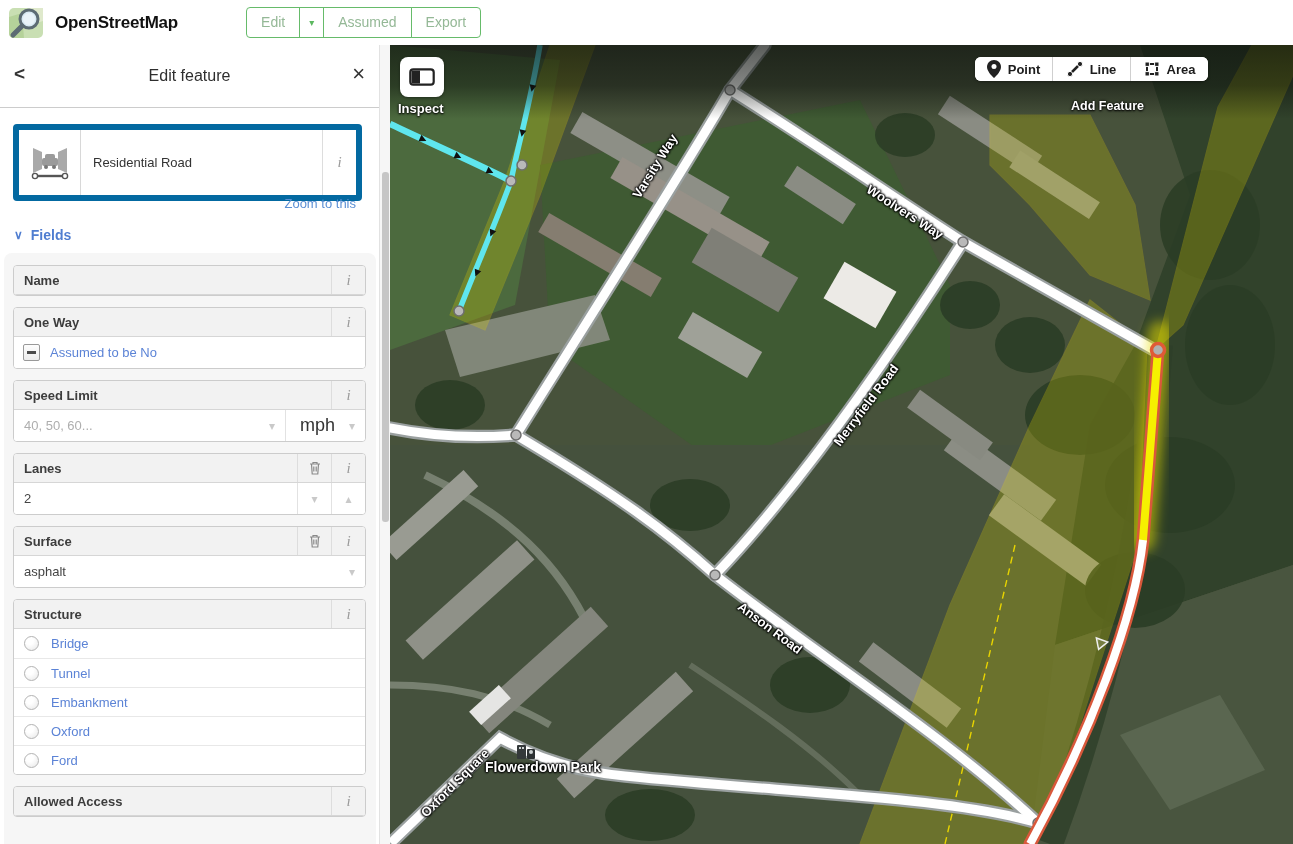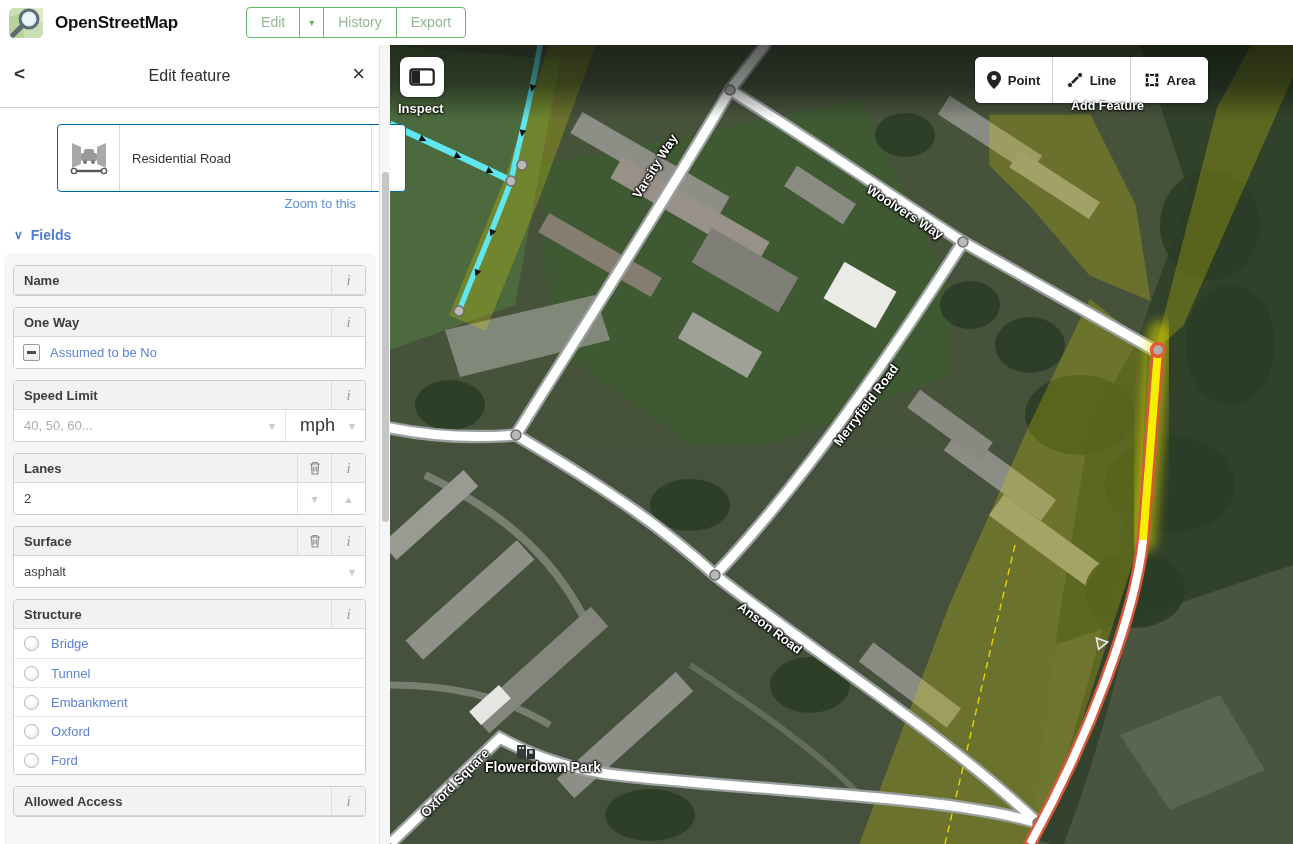--- a/index.html
+++ b/index.html
@@ -19,22 +19,22 @@
   .nav-btn.caret { color:#5cb860; font-size:10px; padding:0 9px; }
 
   
   .sidebar { position:absolute; left:0; top:45px; width:390px; height:799px; background:#fff; z-index:20; }
   .sb-header { position:absolute; left:0; top:0; width:379px; height:63px; border-bottom:1px solid #ccc;
     display:flex; align-items:center; justify-content:center; }
   .back { position:absolute; left:14px; top:18px; font-size:19px; font-weight:600; color:#333; cursor:pointer; }
   .sb-title { font-size:16px; font-weight:normal; color:#2e2e2e; }
   .close { position:absolute; right:14px; top:16px; font-size:22px; color:#333; cursor:pointer; }
 
-  .preset-card { position:absolute; left:13px; top:79px; width:349px; height:68px; border:1px solid #0369a1;
-    border-radius:4px; display:flex; align-items:stretch; background:#fff;margin-left:44px; }
+  .preset-card { position:absolute; left:13px; top:79px; width:349px; height:77px; border:6px solid #0369a1;
+    border-radius:4px; display:flex; align-items:stretch; background:#fff; }
   .preset-icon { width:62px; border-right:1px solid #d8d8d8; display:flex; align-items:center; justify-content:center; }
   .preset-label { flex:1; display:flex; align-items:center; padding-left:12px; font-size:13px; color:#333; }
   .cell-btn { width:34px; border-left:1px solid #ddd; display:flex; align-items:center; justify-content:center;
     color:#9a9a9a; cursor:pointer; }
   .info-i { font-family:"Liberation Serif", serif; font-style:italic; font-size:15px; color:#9a9a9a; }
 
   .zoomlink { position:absolute; right:34px; top:151px; font-size:13px; color:#5b8fd4; cursor:pointer; }
   .fields-head { position:absolute; left:14px; top:182px; font-size:14px; font-weight:bold; color:#4f7dd0;
     display:flex; gap:8px; align-items:center; cursor:pointer; }
   .fields-head .chev { font-size:12px; }
@@ -80,21 +80,21 @@
   .map { position:absolute; left:390px; top:45px; width:903px; height:799px; overflow:hidden; background:#47523b; }
   .maplabel { position:absolute; color:#fff; font-weight:700; font-size:13px; white-space:nowrap;
     text-shadow:0 1px 2px #000,0 -1px 2px #000,1px 0 2px #000,-1px 0 2px #000; transform-origin:center; z-index:6; }
 
   .inspect-btn { position:absolute; left:10px; top:12px; width:44px; height:40px; background:#fff; border-radius:8px;
     display:flex; align-items:center; justify-content:center; cursor:pointer; z-index:8;
     box-shadow:0 1px 3px rgba(0,0,0,.4); }
   .inspect-label { position:absolute; left:8px; top:56px; color:#fff; font-size:13px; font-weight:600;
     text-shadow:0 1px 2px #000,0 0 3px #000; z-index:8; }
 
-  .add-group { position:absolute; left:585px; top:12px; width:233px; height:46px; background:#fff; border-radius:6px;
+  .add-group { position:absolute; left:585px; top:12px; width:233px; height:24px; background:#fff; border-radius:6px;
     display:flex; z-index:8; box-shadow:0 1px 3px rgba(0,0,0,.4); overflow:hidden; }
   .add-btn { flex:1; display:flex; align-items:center; justify-content:center; gap:7px; font-size:13px;
     font-weight:600; color:#1c1c1c; cursor:pointer; background:#fff; border:none; }
   .add-btn + .add-btn { border-left:1px solid #cfcfcf; }
   .add-feature-label { position:absolute; left:645px; top:54px; width:145px; text-align:center; color:#fff;
     font-size:12.5px; font-weight:600; text-shadow:0 1px 2px #000,0 0 3px #000; z-index:8; }
 
   .park-icon { position:absolute; left:124px; top:698px; z-index:6; }
 </style>
 </head>
@@ -110,21 +110,21 @@
         <path d="M20,1 L35,1 L35,14 L22,18 Z" fill="#dfe9cc"></path>
         <circle cx="21" cy="12" r="9" fill="#d8e9f2" stroke="#5c6b73" stroke-width="3"></circle>
         <line x1="14" y1="19" x2="5" y2="28" stroke="#5c6b73" stroke-width="5" stroke-linecap="round"></line>
         <circle cx="21" cy="12" r="6" fill="#e9f3f8"></circle>
       </svg>
       <span class="brand-title">OpenStreetMap</span>
     </div>
     <div class="nav-btns">
       <button class="nav-btn first">Edit</button>
       <button class="nav-btn caret">▾</button>
-      <button class="nav-btn">History</button>
+      <button class="nav-btn">Assumed</button>
       <button class="nav-btn last">Export</button>
     </div>
   </div>
 
   <div class="sidebar">
     <div class="sb-header">
       <span class="back">&lt;</span>
       <span class="sb-title">Edit feature</span>
       <span class="close">×</span>
     </div>

